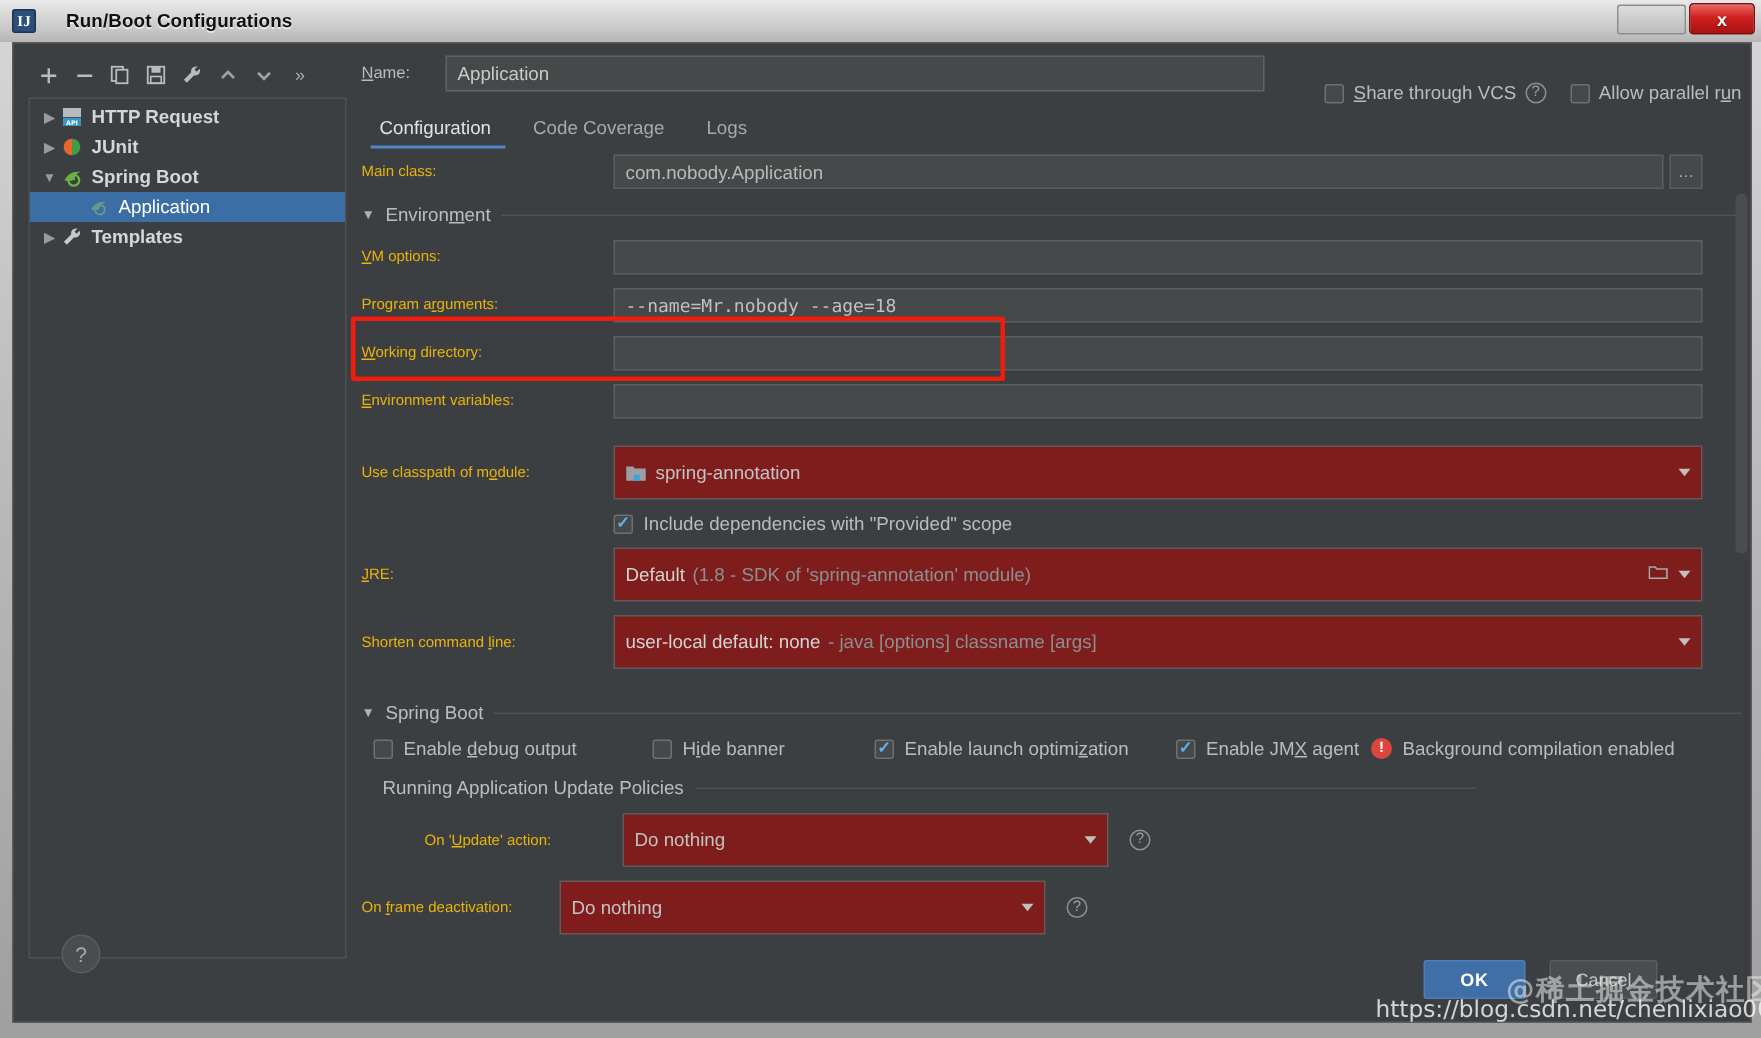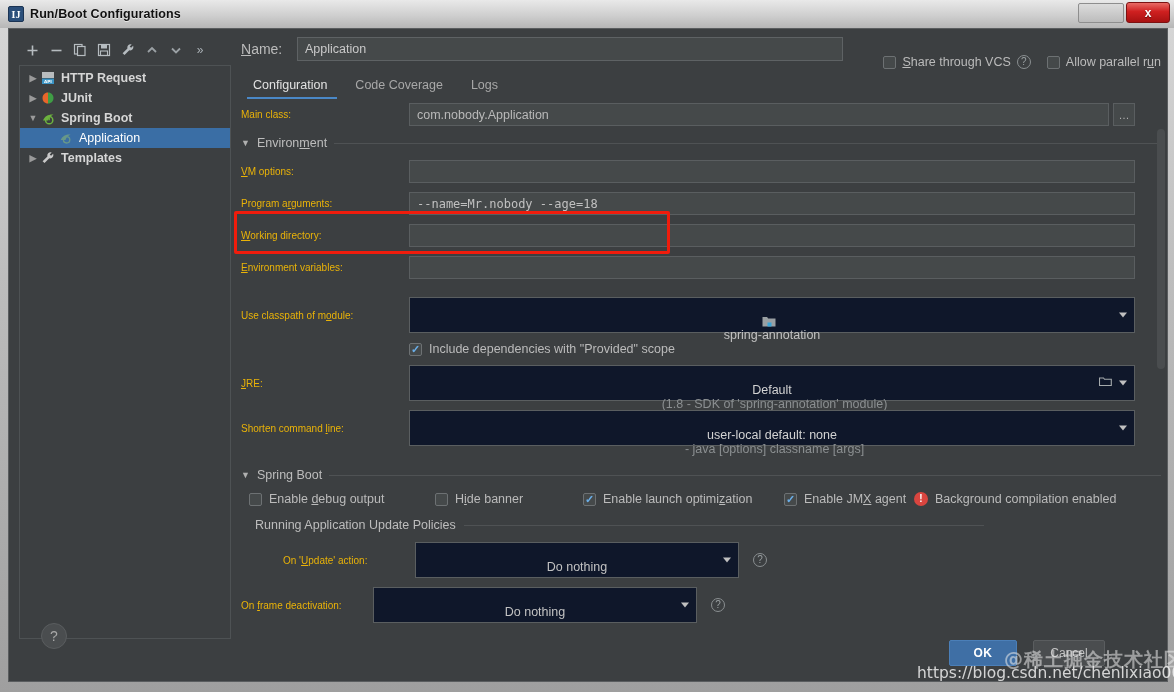--- a/index.html
+++ b/index.html
@@ -21,21 +21,21 @@
     position: absolute; left: 0; top: 0; width: 1174px; height: 692px;
     background: linear-gradient(180deg,#d8d8d8 0%, #bdbdbd 40%, #9f9f9f 100%);
     padding: 0;
   }
   #titlebar {
     position: absolute; left: 0; top: 0; width: 1174px; height: 28px;
     background: linear-gradient(180deg,#e9e9e9 0%, #cfcfcf 55%, #b6b6b6 100%);
     display: flex; align-items: center;
   }
   #title-icon {
-    width: 16px; height: 16px; margin-left: 8px; margin-right: 6px;
+    width: 16px; height: 16px; margin-left: 8px; margin-right: 20px;
     background: #2b4f7a; border: 1px solid #1b3454; border-radius: 2px;
     color: #ffffff; font-size: 10px; font-weight: bold;
     display: flex; align-items: center; justify-content: center;
     font-family: "Liberation Serif", serif;
   }
   #title-text {
     font-size: 12.5px; color: #111111; font-weight: bold;
     letter-spacing: 0.1px;
     text-shadow: 0 1px 0 rgba(255,255,255,.6);
   }
@@ -105,21 +105,21 @@
   }
   .indent { width: 18px; display: inline-block; }
 
   
   #right-panel {
     position: absolute; left: 232px; top: 6px; width: 920px; height: 612px;
   }
   #namerow {
     display: flex; align-items: center; height: 28px;
   }
-  #name-label { width: 50px; font-size: 14px; color: #bbbbbb; }
+  #name-label { width: 50px; font-size: 11px; color: #bbbbbb; }
   #name-input {
     width: 546px; height: 24px;
     background: #45494a; border: 1px solid #5e6264;
     color: #c9c9c9; font-size: 12.5px;
     padding: 0 7px; line-height: 22px;
     margin-left: 6px;
   }
   #top-right-opts {
     position: absolute; right: 0; top: 4px;
     display: flex; align-items: center; gap: 16px; font-size: 12.5px;
@@ -194,23 +194,23 @@
   .section .rule { flex: 1; height: 1px; background: #4f5254; }
 
   .subsection {
     display: flex; align-items: center; gap: 8px;
     margin: 6px 0 10px 14px; font-size: 12.5px; color: #bdbdbd;
   }
   .subsection .rule { width: 520px; height: 1px; background: #4f5254; }
 
   
   .dd {
-    height: 23px; background: #0f172a; border: 1px solid #5a5e60;
+    height: 23px; background: #7f1d1d; border: 1px solid #5a5e60;
     color: #c2c2c2; font-size: 12.5px;
-    display: flex; align-items: center; padding: 17px 7px; position: relative; flex-direction: column;
+    display: flex; align-items: center; padding: 17px 7px; position: relative;
   }
   .dd .arrow {
     position: absolute; right: 7px; top: 50%; transform: translateY(-50%);
     width: 0; height: 0; border-left: 4.5px solid transparent;
     border-right: 4.5px solid transparent; border-top: 5px solid #c0c0c0;
   }
   .dim { color: #8b8f91; }
   .bright { color: #d3d3d3; }
 
   .cbrow { display: flex; align-items: center; gap: 7px; font-size: 12.5px; }

